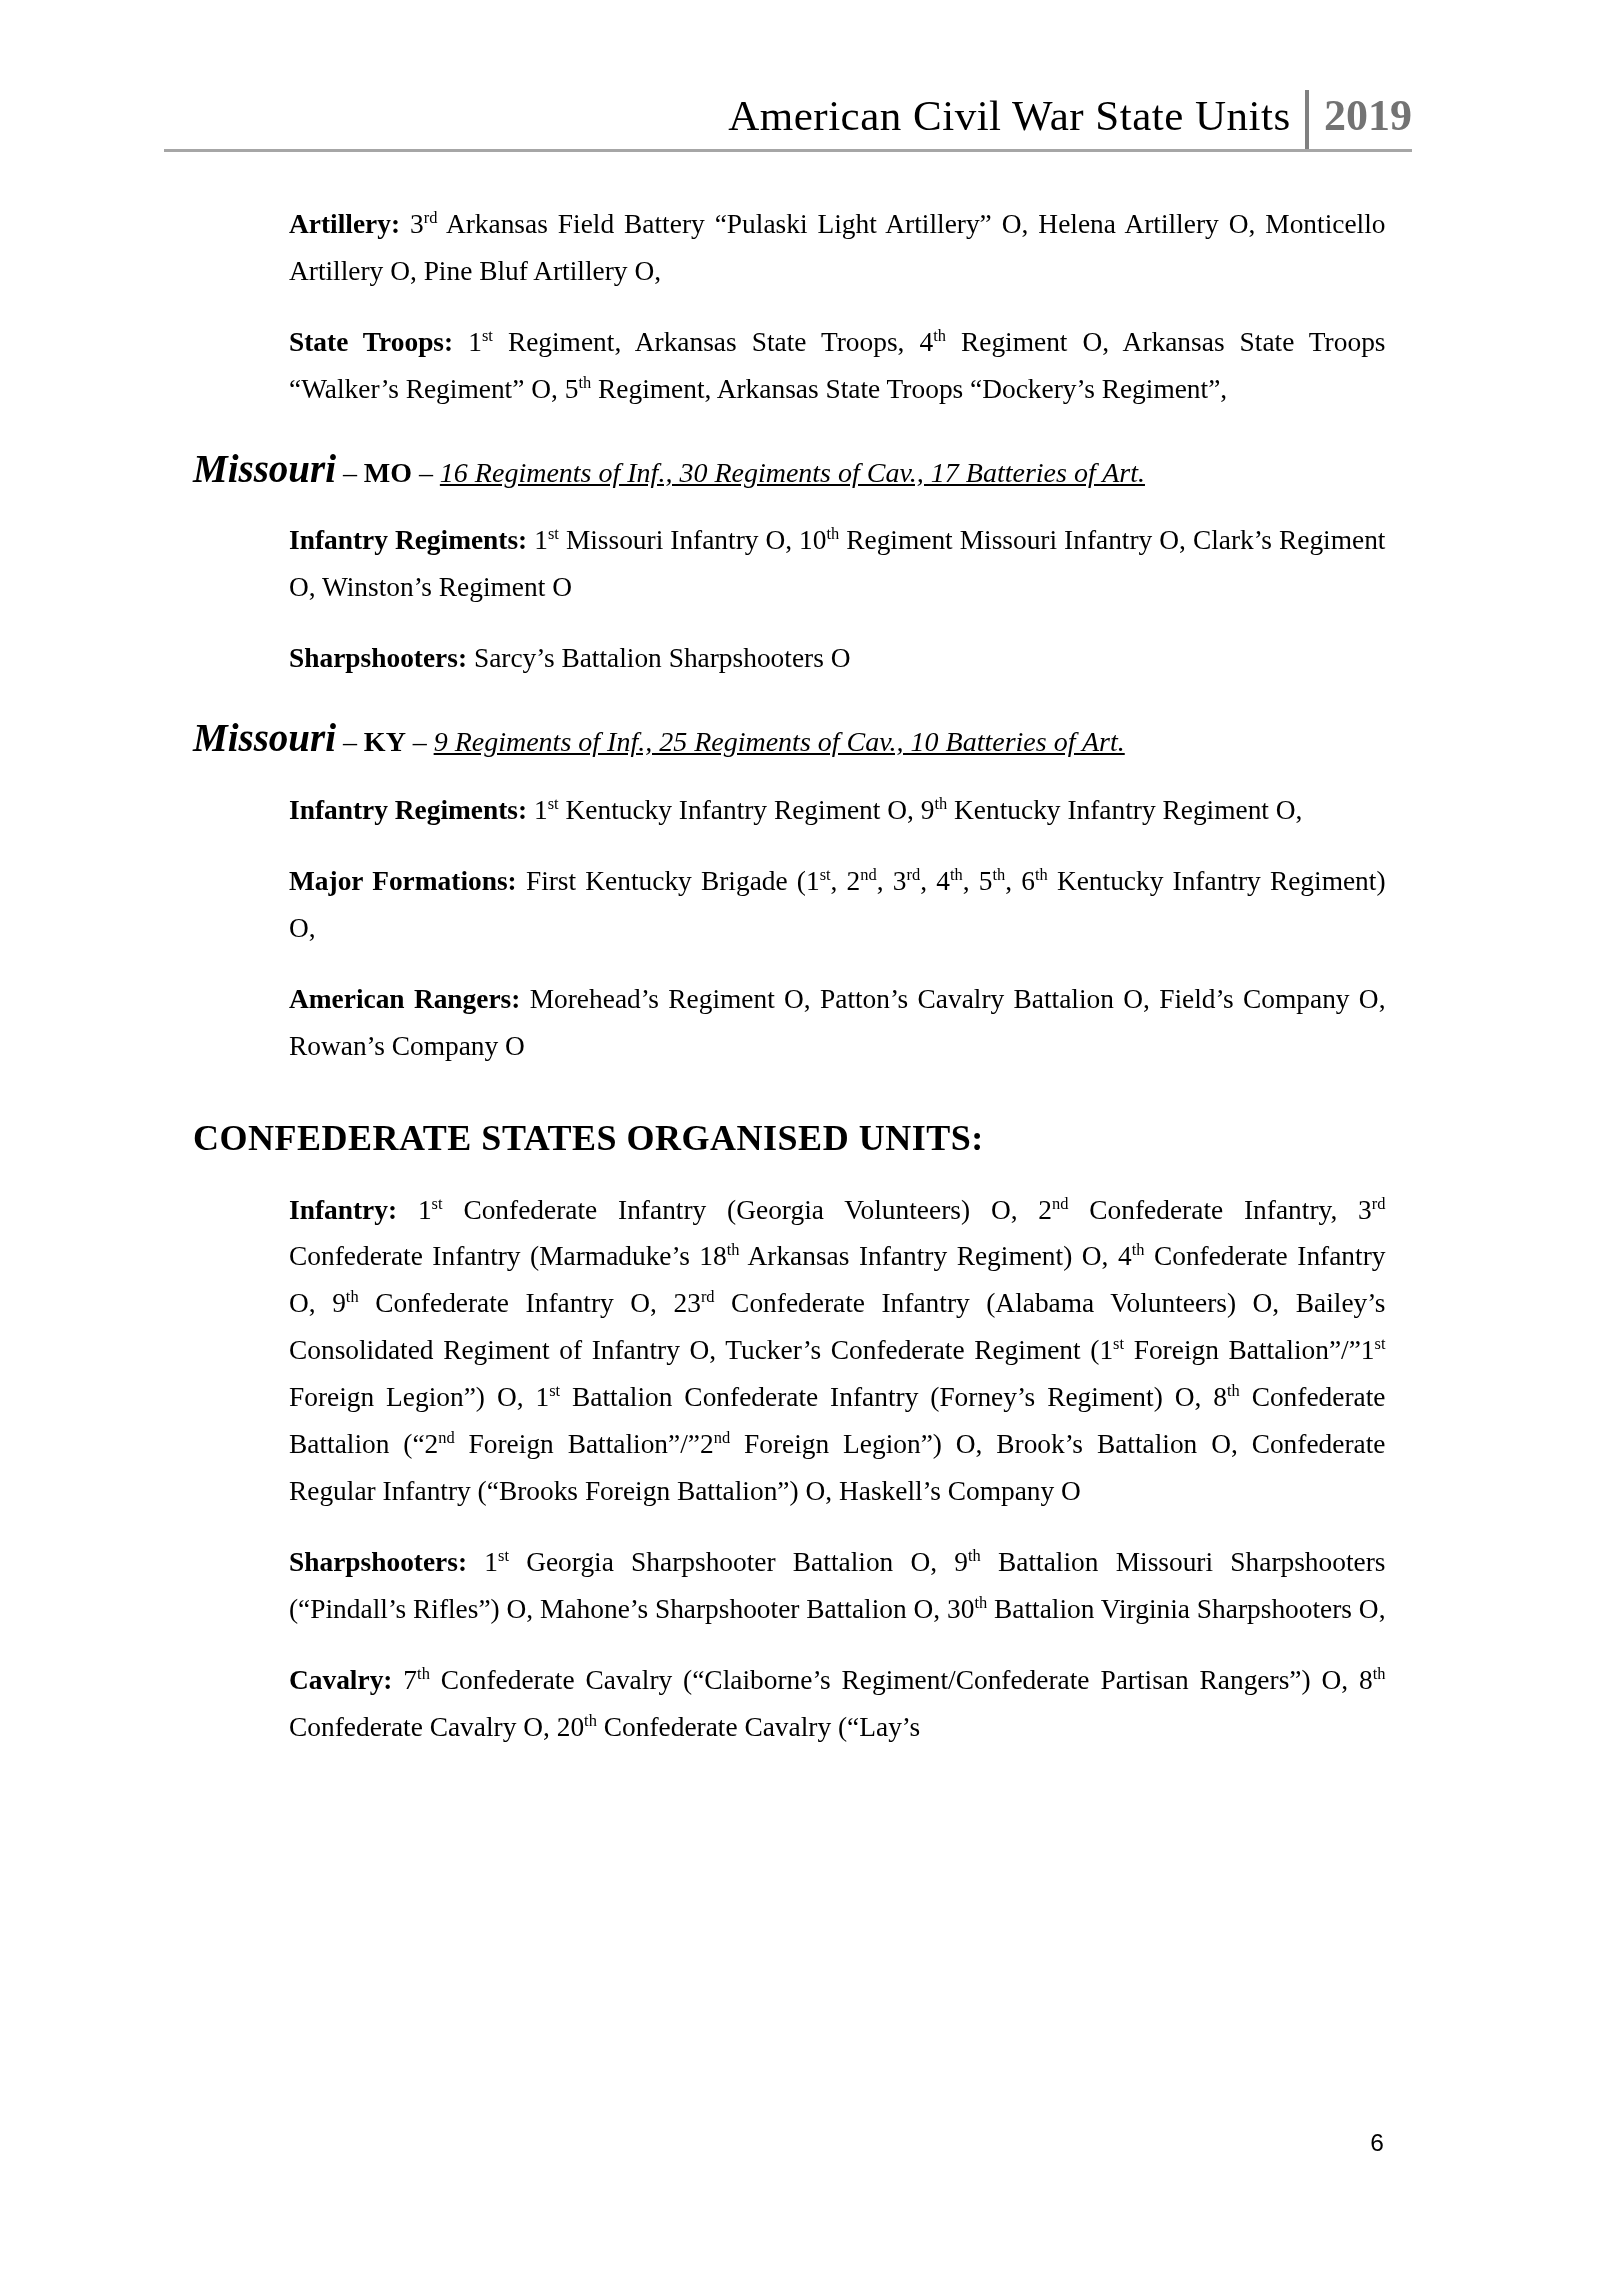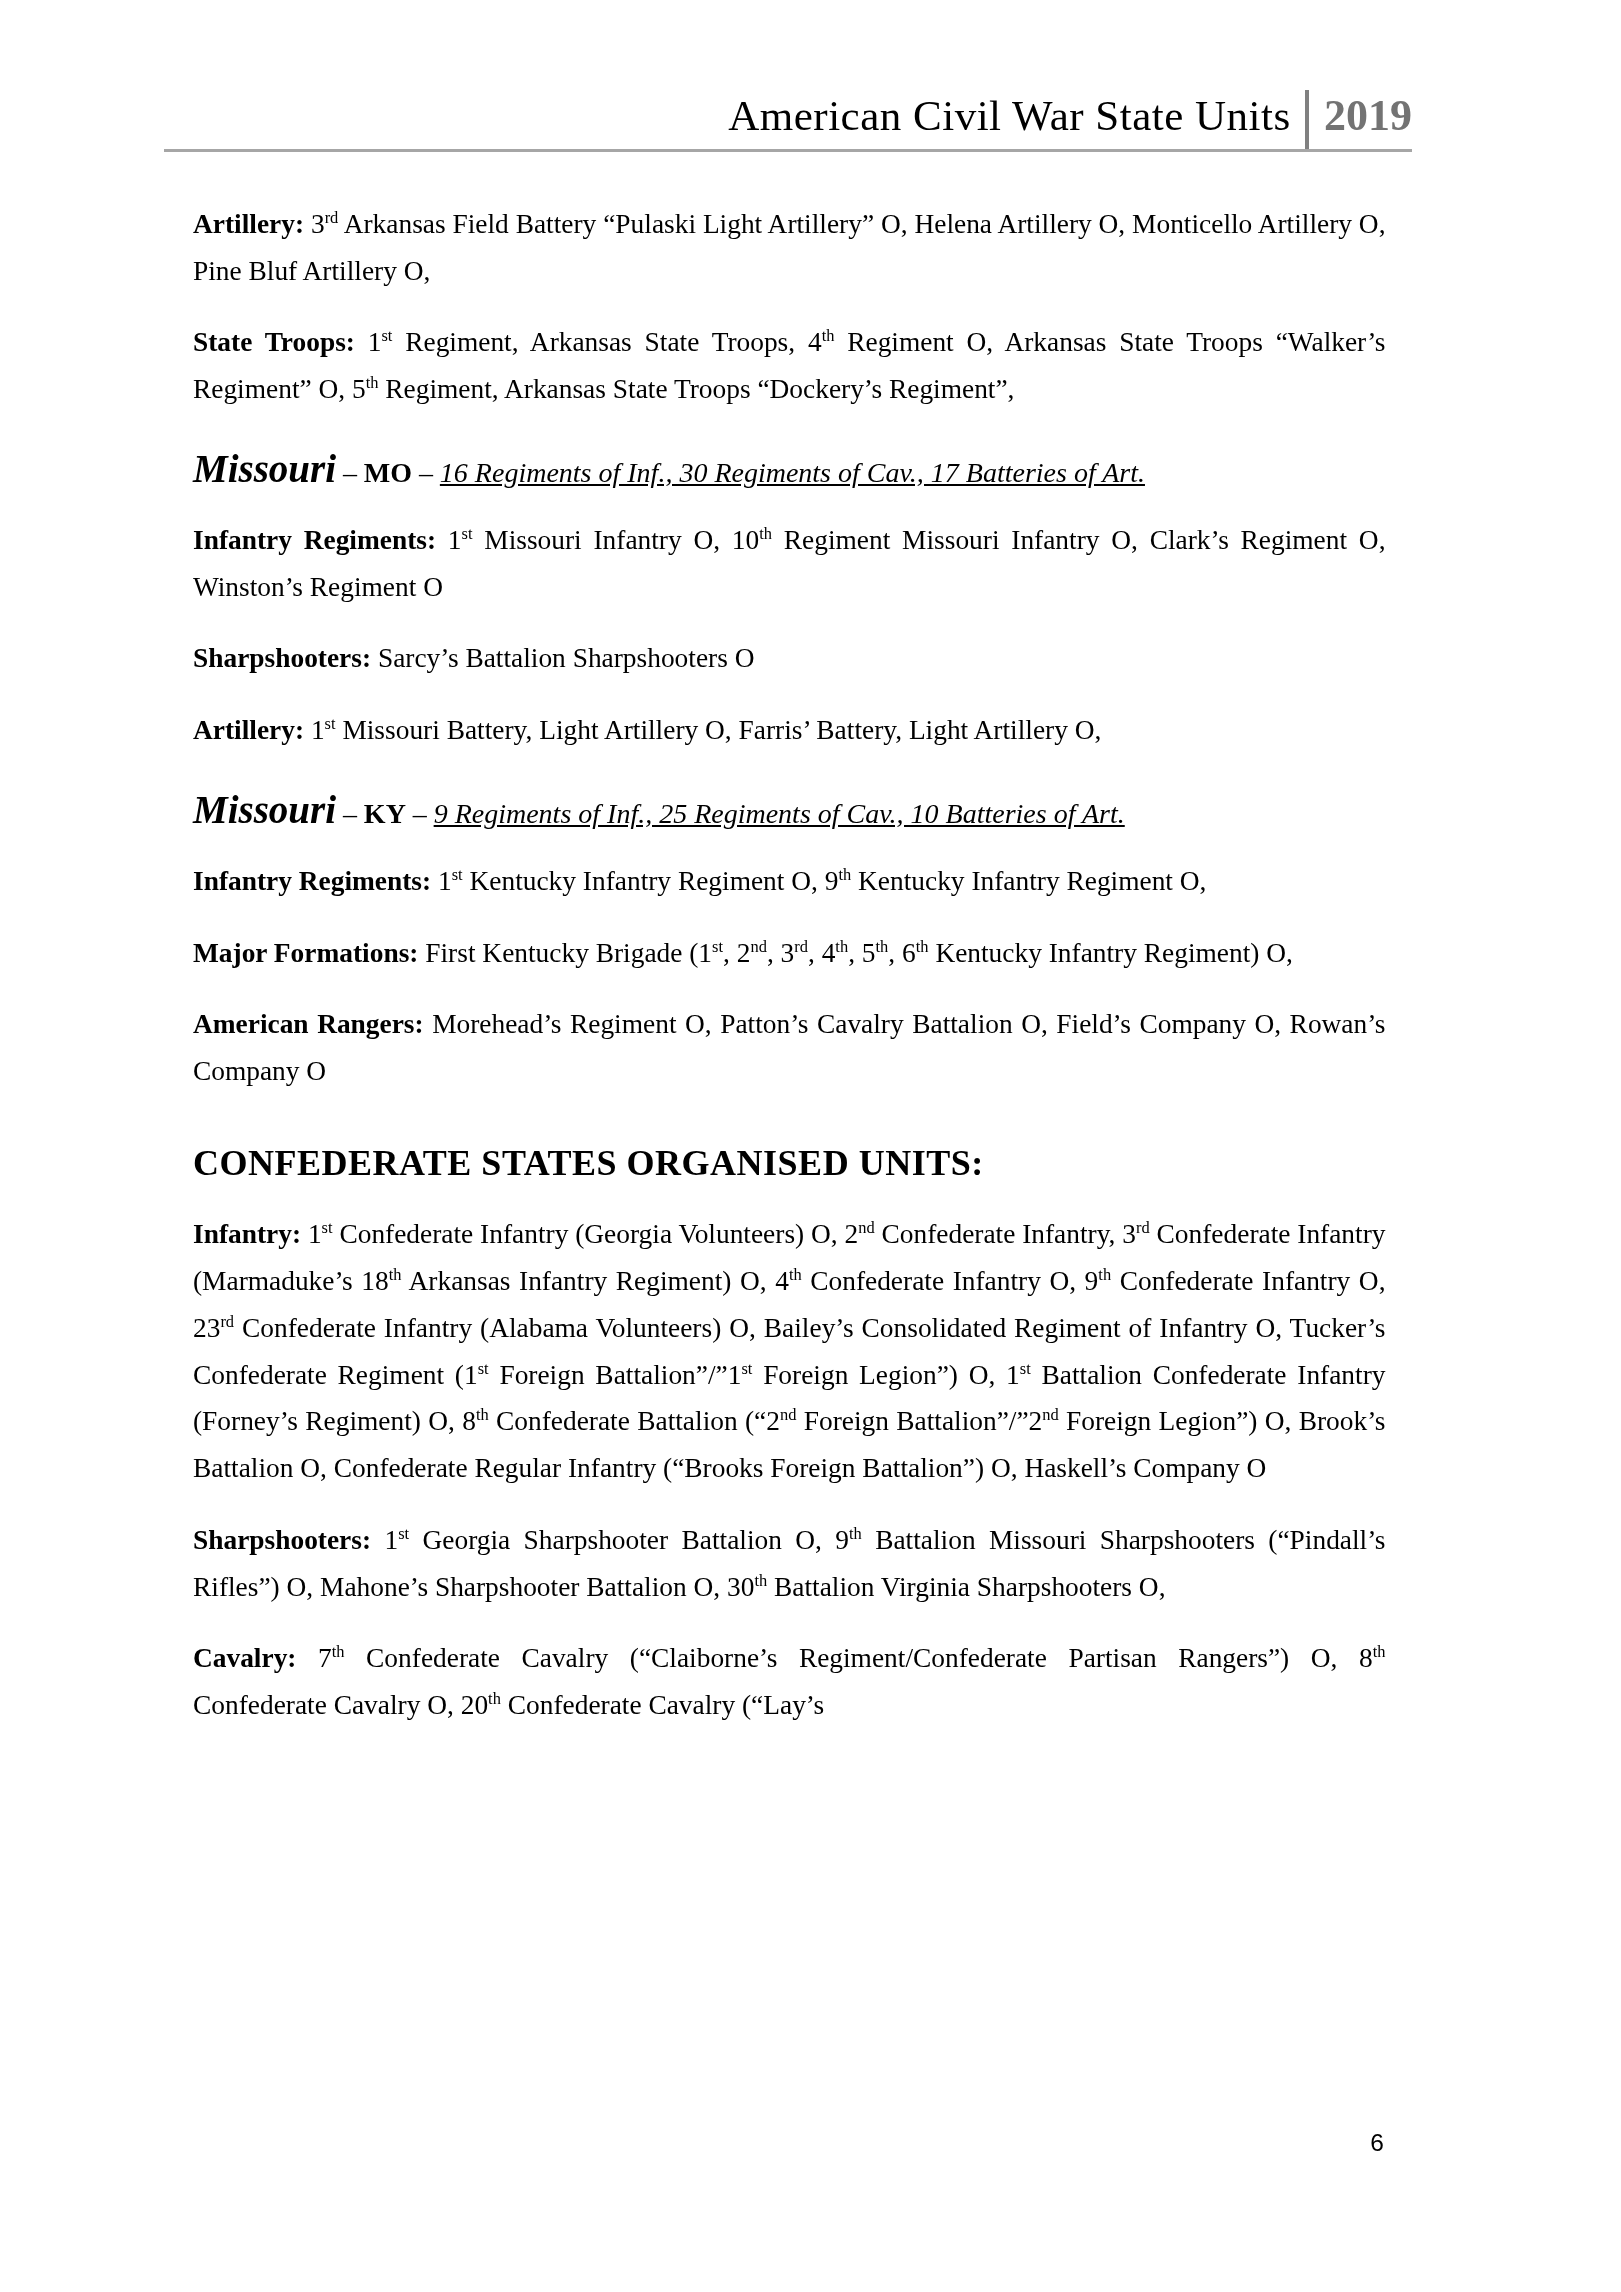--- a/index.html
+++ b/index.html
@@ -20,21 +20,21 @@
   .h-title { font-size: 43px; letter-spacing: 0.5px; white-space: nowrap; }
   .h-bar   { width: 3.9px; background: #808080; align-self: stretch; margin: 0 14.7px -7.8px 14.7px; }
   .h-year  { font-size: 44px; font-weight: bold; color: #737373; }
   
   .docbody { margin: 49px 26.5px 0 29px; }
   .para {
     text-align: justify;
     font-size: 27.4px; line-height: 1.71;
     margin: 0 0 24.5px 0;
   }
-  .indent { }
+  .indent { margin-left: 96px; }
   .plabel { font-weight: bold; }
   .it, .it .plabel { }
   sup { font-size: 0.6em; line-height: 0; vertical-align: super; }
   
   .state-h { font-size: 28px; font-weight: normal; margin: 33px 0 26.5px 0; }
   .state-name { font-size: 39px; font-weight: bold; font-style: italic; }
   .state-sep  { margin: 0 6.9px; }
   .state-abbr { font-weight: bold; }
   .state-stats{ font-style: italic; text-decoration: underline; }
   
@@ -62,21 +62,20 @@
 
     <p class="para indent"><b class="plabel">State Troops:</b> <span class="ptext">1<sup>st</sup> Regiment, Arkansas State Troops, 4<sup>th</sup> Regiment O, Arkansas State Troops “Walker’s Regiment” O, 5<sup>th</sup> Regiment, Arkansas State Troops “Dockery’s Regiment”,</span></p>
 
     <h2 class="state-h"><span class="state-name">Missouri</span><span class="state-sep">–</span><span class="state-abbr">MO</span><span class="state-sep">–</span><span class="state-stats">16 Regiments of Inf., 30 Regiments of Cav., 17 Batteries of Art.</span></h2>
 
     <p class="para indent it"><b class="plabel">Infantry Regiments:</b> <span class="ptext">1<sup>st</sup> Missouri Infantry O, 10<sup>th</sup> Regiment Missouri Infantry O, Clark’s Regiment O, Winston’s Regiment O</span></p>
 
     <p class="para indent it"><b class="plabel">Sharpshooters:</b> <span class="ptext">Sarcy’s Battalion Sharpshooters O</span></p>
 
 
-    <p class="para indent it"><b class="plabel">Artillery:</b> <span class="ptext">1<sup>st</sup> Missouri Battery, Light Artillery O, Farris’ Battery, Light Artillery O,</span></p>
 
     <h2 class="state-h"><span class="state-name">Missouri</span><span class="state-sep">–</span><span class="state-abbr">KY</span><span class="state-sep">–</span><span class="state-stats">9 Regiments of Inf., 25 Regiments of Cav., 10 Batteries of Art.</span></h2>
 
     <p class="para indent it"><b class="plabel">Infantry Regiments:</b> <span class="ptext">1<sup>st</sup> Kentucky Infantry Regiment O, 9<sup>th</sup> Kentucky Infantry Regiment O,</span></p>
 
     <p class="para indent it"><b class="plabel">Major Formations:</b> <span class="ptext">First Kentucky Brigade (1<sup>st</sup>, 2<sup>nd</sup>, 3<sup>rd</sup>, 4<sup>th</sup>, 5<sup>th</sup>, 6<sup>th</sup> Kentucky Infantry Regiment) O,</span></p>
 
     <p class="para indent it"><b class="plabel">American Rangers:</b> <span class="ptext">Morehead’s Regiment O, Patton’s Cavalry Battalion O, Field’s Company O, Rowan’s Company O</span></p>
 
     <h2 class="confed-h">CONFEDERATE STATES ORGANISED UNITS:</h2>

